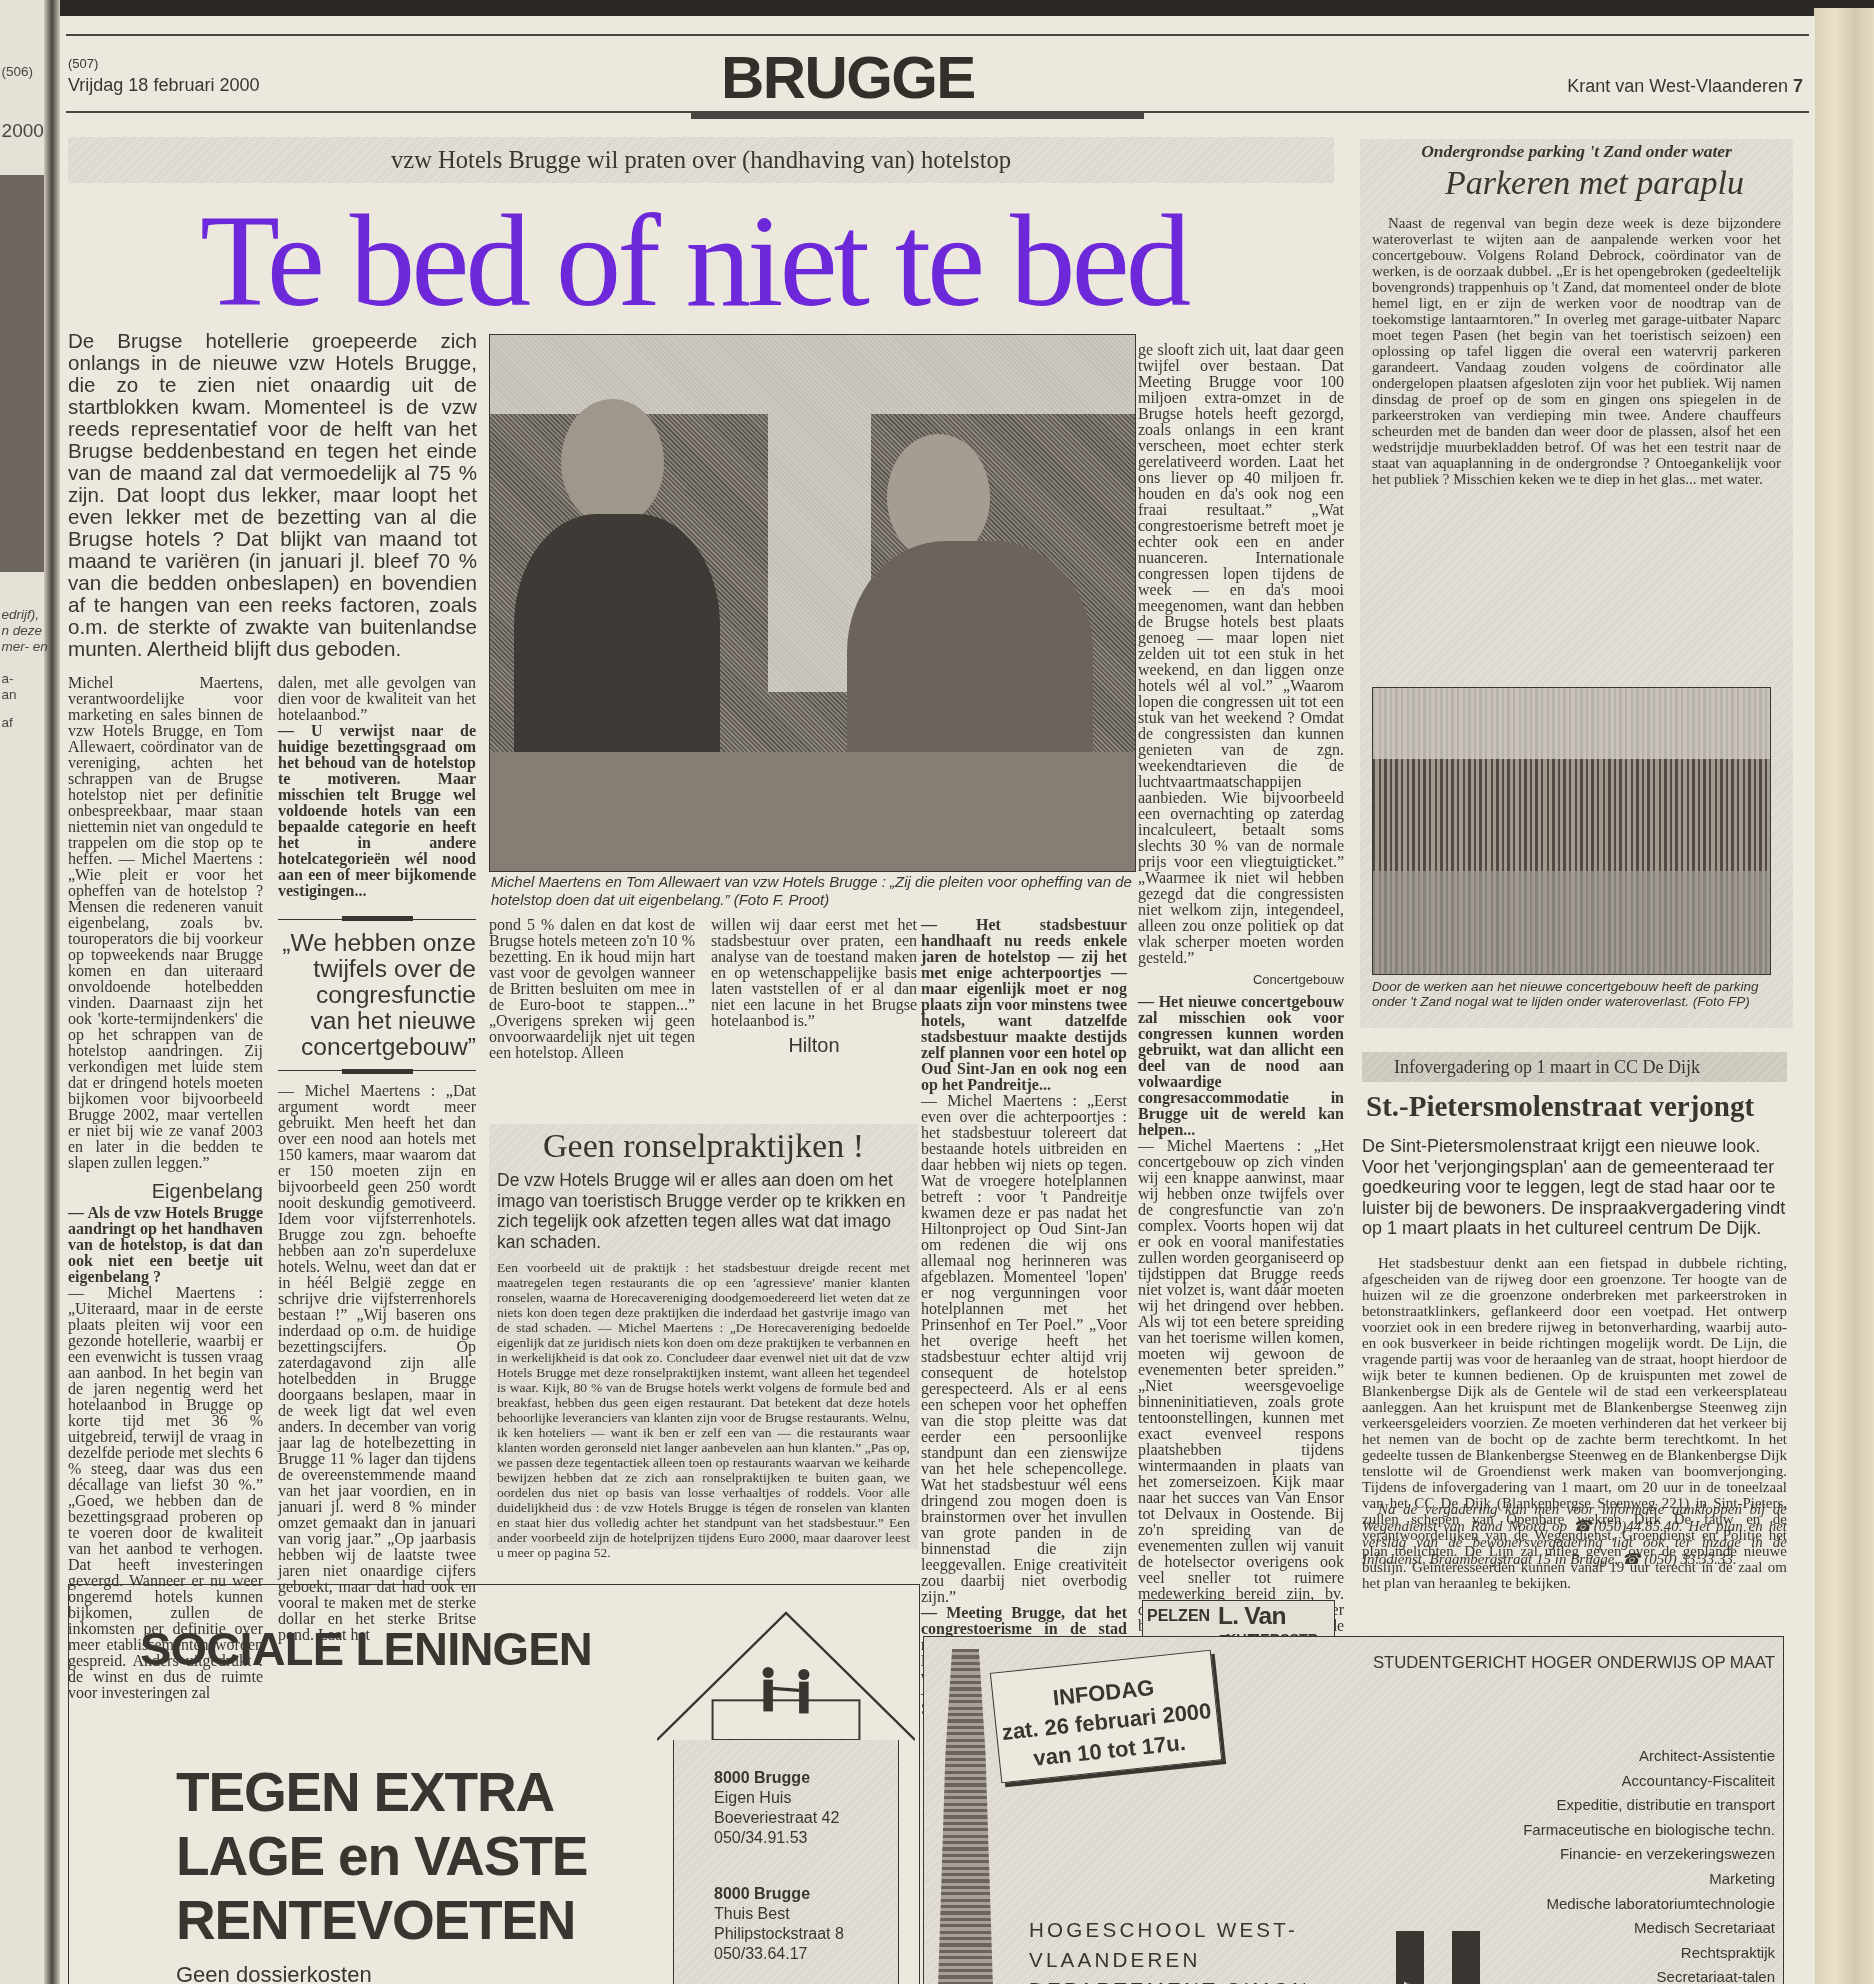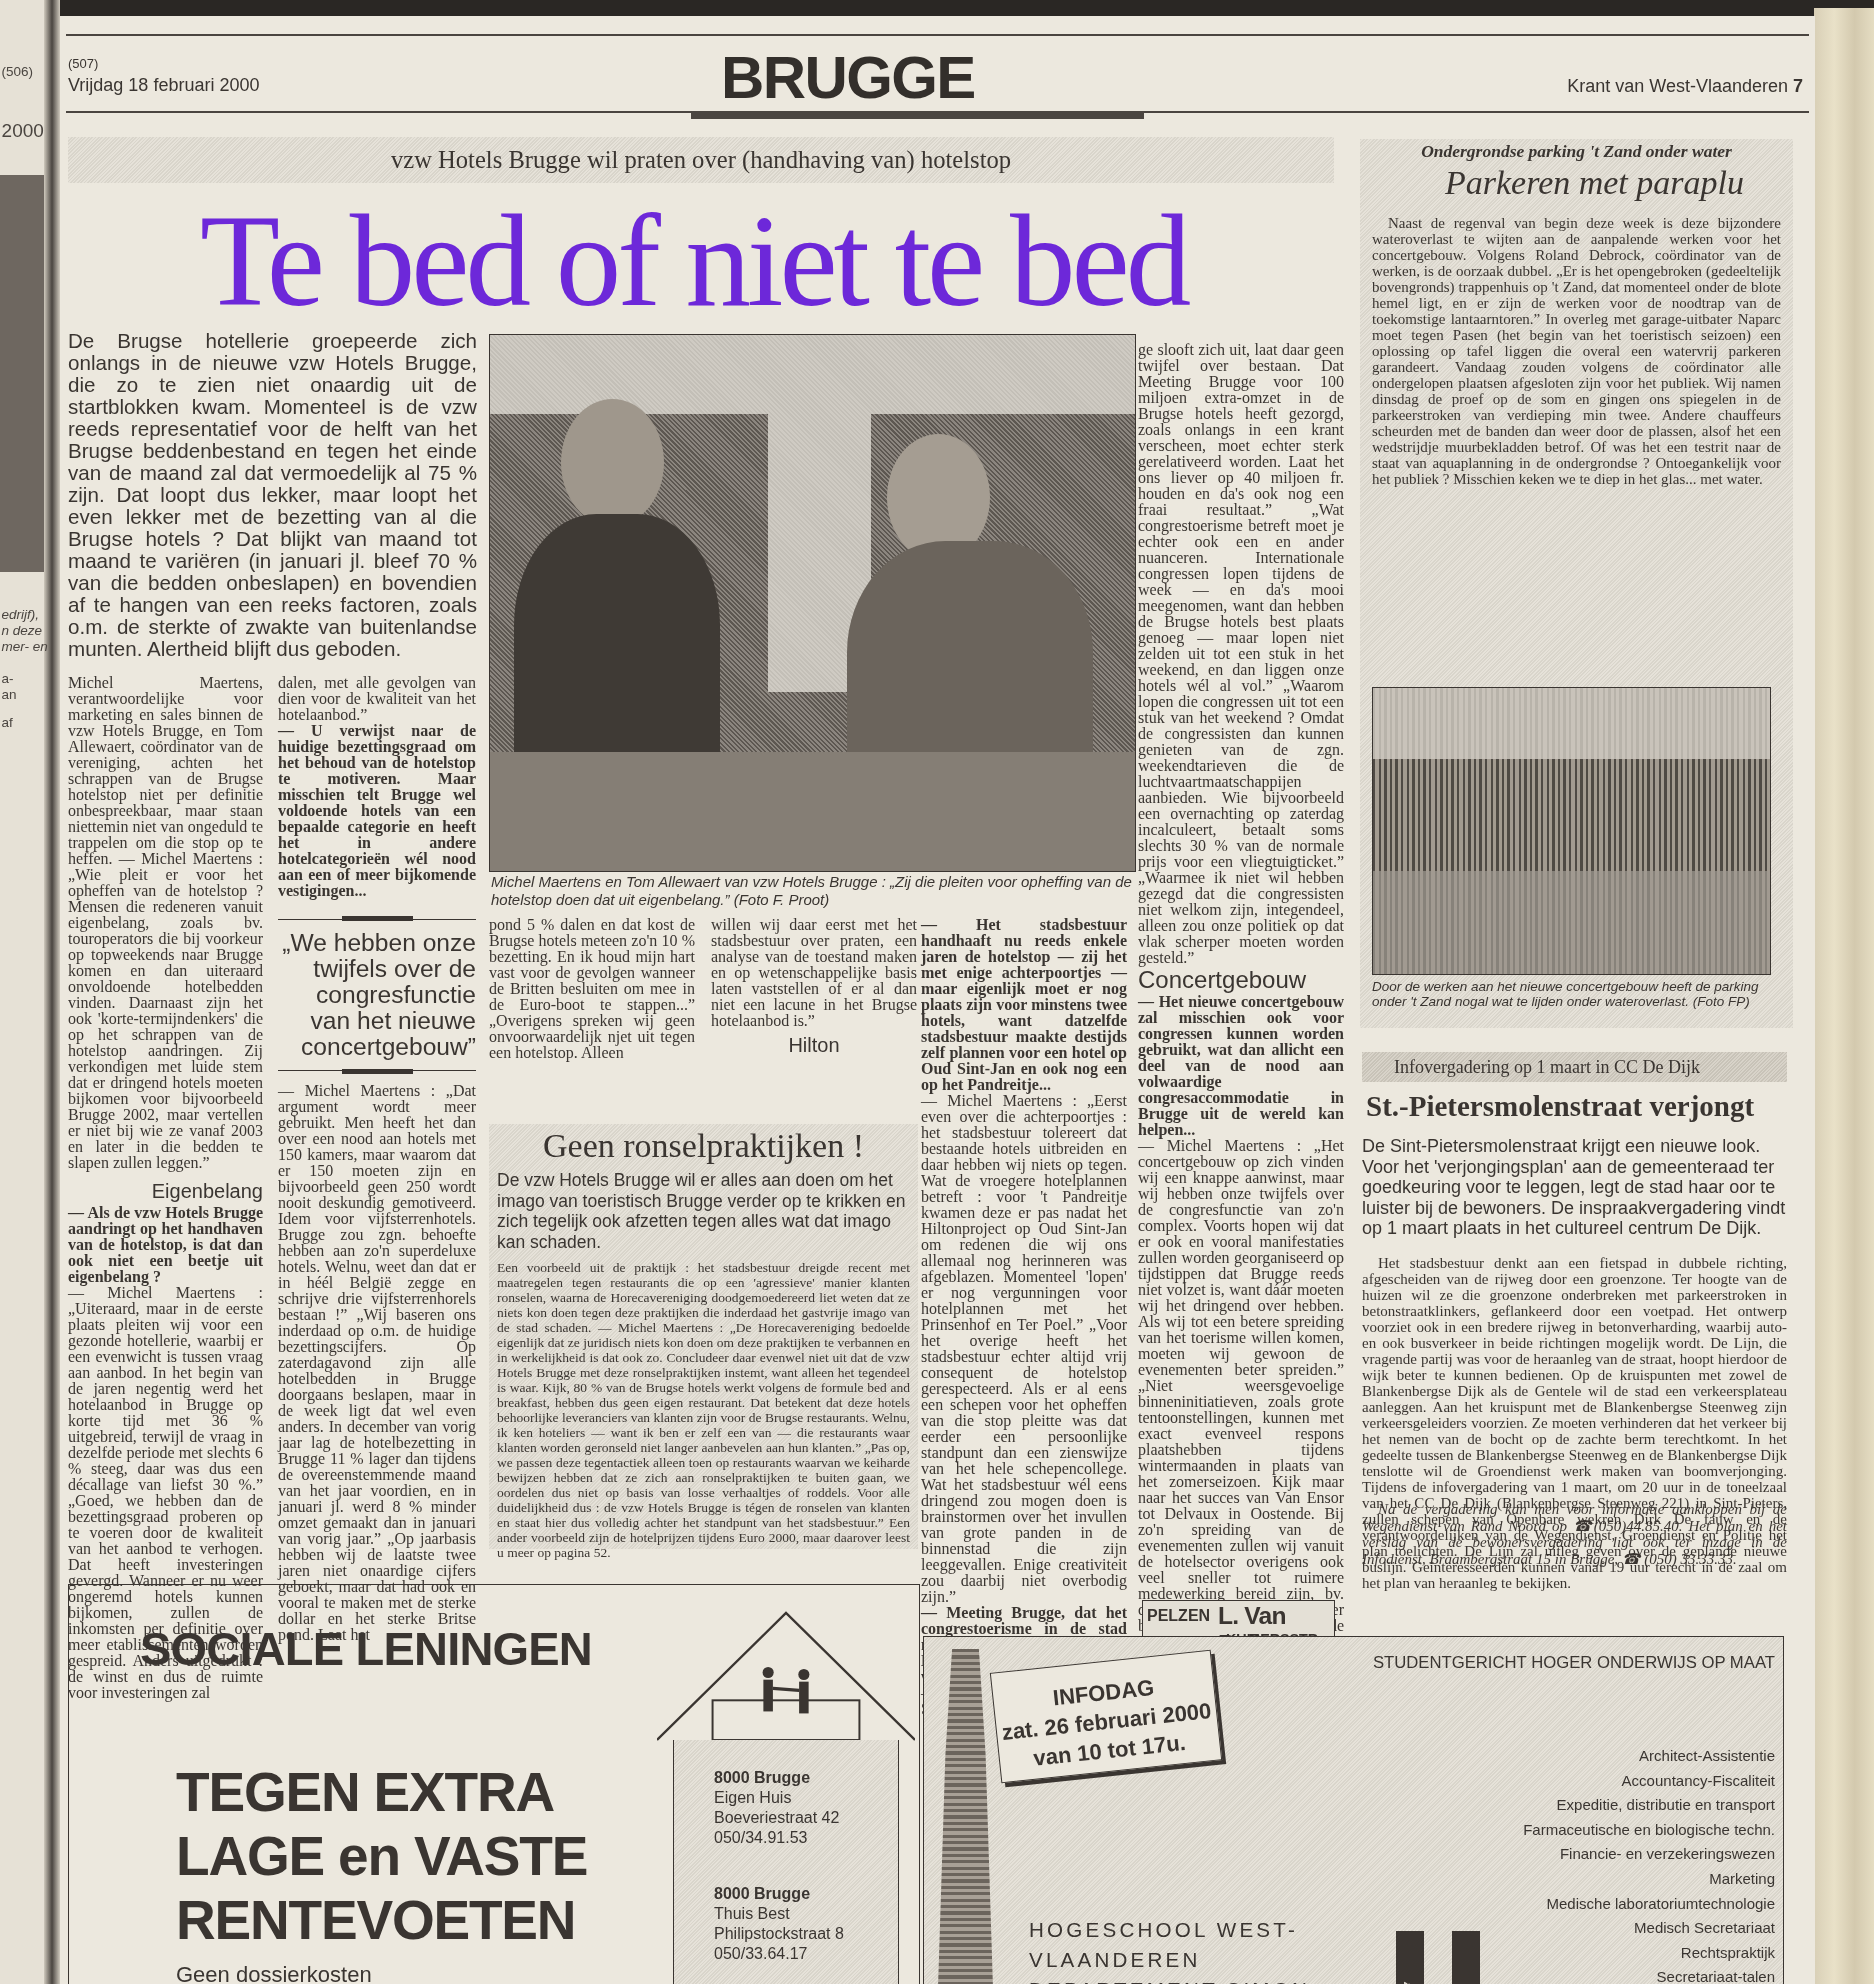--- a/index.html
+++ b/index.html
@@ -102,21 +102,21 @@
   </div>
 
   <div class="abs body-text col" style="left:861px;top:901px;width:206px;">
     <p class="q">— Het stadsbestuur handhaaft nu reeds enkele jaren de hotelstop — zij het met enige achterpoortjes — maar eigenlijk moet er nog plaats zijn voor minstens twee hotels, want datzelfde stadsbestuur maakte destijds zelf plannen voor een hotel op Oud Sint-Jan en ook nog een op het Pandreitje...</p>
     <p>— Michel Maertens : „Eerst even over die achterpoortjes : het stadsbestuur tolereert dat bestaande hotels uitbreiden en daar hebben wij niets op tegen. Wat de vroegere hotelplannen betreft : voor 't Pandreitje kwamen deze er pas nadat het Hiltonproject op Oud Sint-Jan om redenen die wij ons allemaal nog herinneren was afgeblazen. Momenteel 'lopen' er nog vergunningen voor hotelplannen met het Prinsenhof en Ter Poel.” „Voor het overige heeft het stadsbestuur echter altijd vrij consequent de hotelstop gerespecteerd. Als er al eens een schepen voor het opheffen van die stop pleitte was dat eerder een persoonlijke standpunt dan een zienswijze van het hele schepencollege. Wat het stadsbestuur wél eens dringend zou mogen doen is brainstormen over het invullen van grote panden in de binnenstad die zijn leeggevallen. Enige creativiteit zou daarbij niet overbodig zijn.”</p>
     <p class="q">— Meeting Brugge, dat het congrestoerisme in de stad moet aanwakkeren, legt de Brugse hotels alvast geen windeieren...</p>
     <p>— Michel Maertens : „Hugo Slimbrouck van Meeting Brug-</p>
   </div>
   <div class="abs body-text col" style="left:1078px;top:326px;width:206px;">
     <p>ge slooft zich uit, laat daar geen twijfel over bestaan. Dat Meeting Brugge voor 100 miljoen extra-omzet in de Brugse hotels heeft gezorgd, zoals onlangs in een krant verscheen, moet echter sterk gerelativeerd worden. Laat het ons liever op 40 miljoen fr. houden en da's ook nog een fraai resultaat.” „Wat congrestoerisme betreft moet je echter ook een en ander nuanceren. Internationale congressen lopen tijdens de week — en da's mooi meegenomen, want dan hebben de Brugse hotels best plaats genoeg — maar lopen niet zelden uit tot een stuk in het weekend, en dan liggen onze hotels wél al vol.” „Waarom lopen die congressen uit tot een stuk van het weekend ? Omdat de congressisten dan kunnen genieten van de zgn. weekendtarieven die de luchtvaartmaatschappijen aanbieden. Wie bijvoorbeeld een overnachting op zaterdag incalculeert, betaalt soms slechts 30 % van de normale prijs voor een vliegtuigticket.” „Waarmee ik niet wil hebben gezegd dat die congressisten niet welkom zijn, integendeel, alleen zou onze politiek op dat vlak scherper moeten worden gesteld.”</p>
-    <div class="sans" style="text-align:left;font-size:24px;line-height:28px;">Concertgebouw</div>
+    <div class="sans" style="text-align:right;font-size:13px;line-height:28px;">Concertgebouw</div>
     <p class="q">— Het nieuwe concertgebouw zal misschien ook voor congressen kunnen worden gebruikt, wat dan allicht een deel van de nood aan volwaardige congresaccommodatie in Brugge uit de wereld kan helpen...</p>
     <p>— Michel Maertens : „Het concertgebouw op zich vinden wij een knappe aanwinst, maar wij hebben onze twijfels over de congresfunctie van zo'n complex. Voorts hopen wij dat er ook en vooral manifestaties zullen worden georganiseerd op tijdstippen dat Brugge reeds niet volzet is, want dáár moeten wij het dringend over hebben. Als wij tot een betere spreiding van het toerisme willen komen, moeten wij gewoon de evenementen beter spreiden.” „Niet weersgevoelige binneninitiatieven, zoals grote tentoonstellingen, kunnen met exact evenveel respons plaatshebben tijdens wintermaanden in plaats van het zomerseizoen. Kijk maar naar het succes van Van Ensor tot Delvaux in Oostende. Bij zo'n spreiding van de evenementen zullen wij vanuit de hotelsector overigens ook veel sneller tot ruimere medewerking bereid zijn, bv. door kamers gratis ter beschikking te stellen voor de artiesten.”</p>
   </div>
 
   <div class="box" style="left:1082px;top:1584px;width:191px;height:52px;background:#e4e0d6;">
     <div class="abs sans" style="left:4px;top:6px;font-size:16px;font-weight:bold;">PELZEN</div>
     <div class="abs sans" style="left:75px;top:0.8px;font-size:24.6px;font-weight:bold;letter-spacing:-0.8px;">L. Van Belle</div>
     <div class="abs" style="left:12px;top:30px;font-size:17.5px;">➜</div>
     <div class="abs sans" style="left:83px;top:30px;font-size:14.3px;font-weight:bold;">KUIPERSSTR. 12</div>
     <div class="abs sans" style="left:2px;top:43px;font-size:5.6px;">DB14/765253K9</div>

